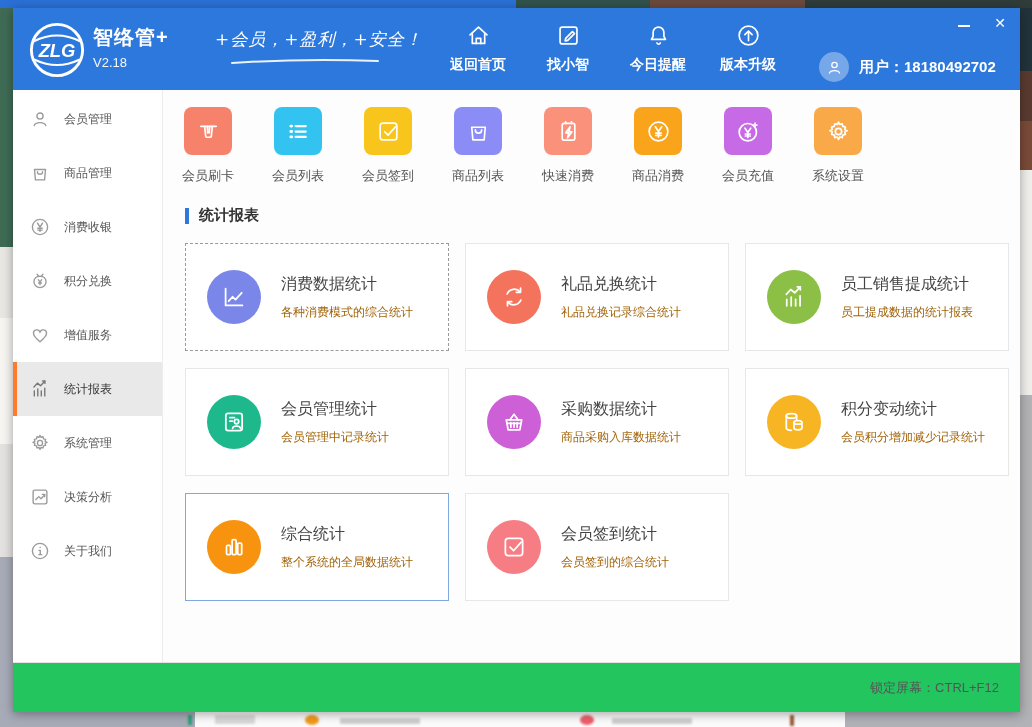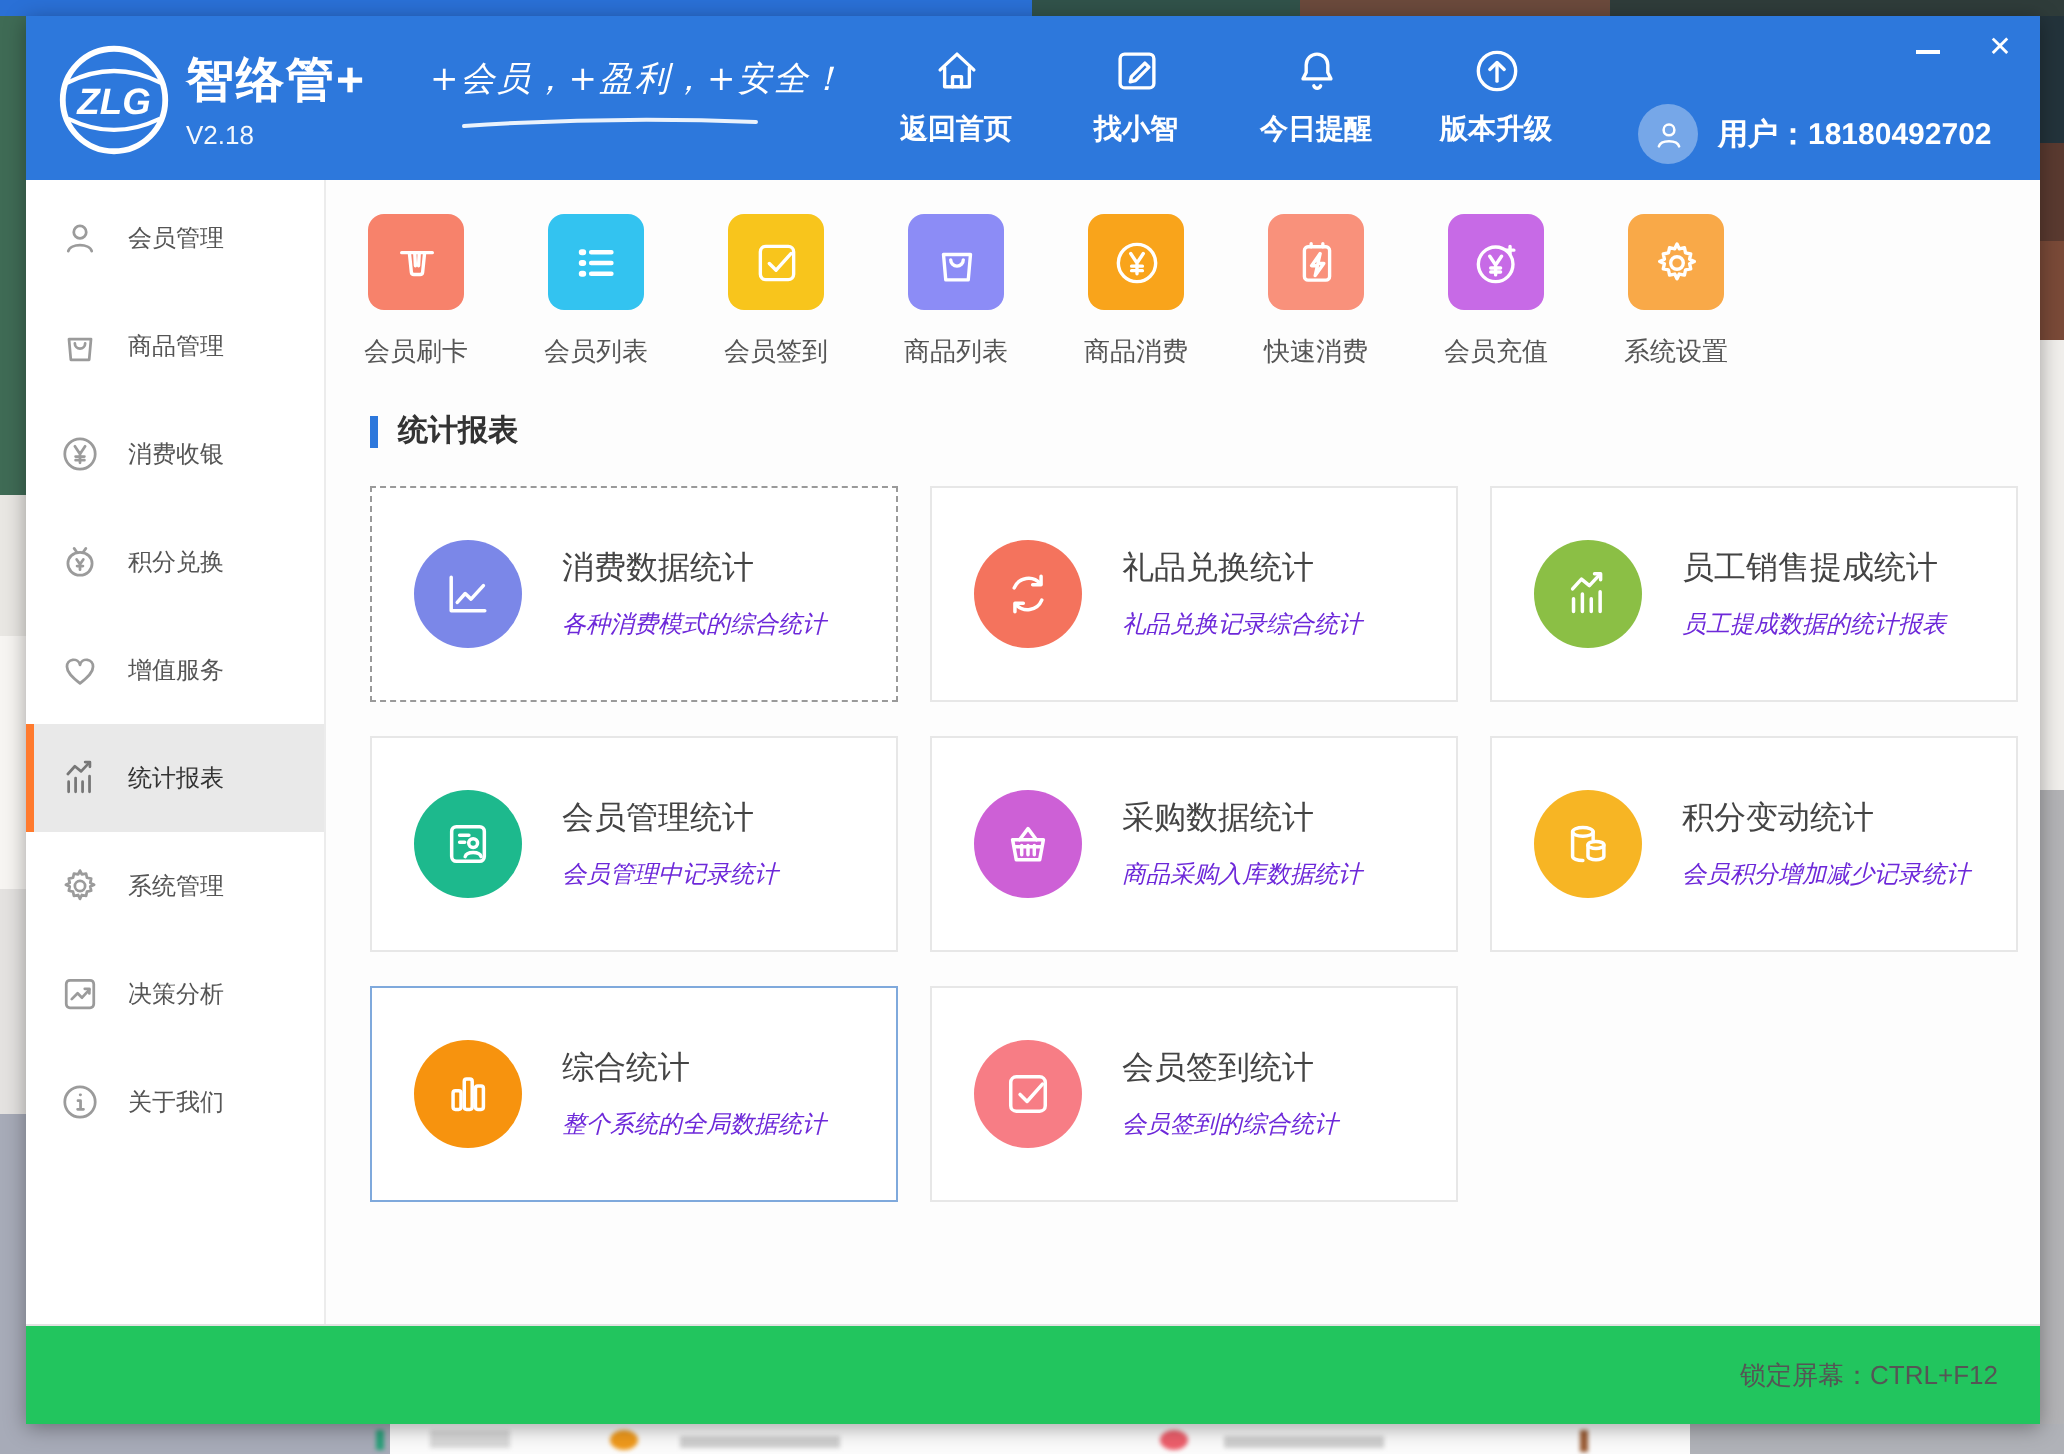--- a/index.html
+++ b/index.html
@@ -21,21 +21,21 @@
 
   
   .window { position:absolute; left:13px; top:8px; width:1007px; height:704px;
     display:flex; flex-direction:column; background:#fff; box-shadow:0 2px 10px rgba(0,0,0,.35); }
 
   
   .header { position:relative; height:82px; background:#2d78dc; flex:0 0 82px; color:#fff; }
   .logo { position:absolute; left:15px; top:13px; width:58px; height:58px; }
   .logo svg { width:100%; height:100%; }
   .title-block { position:absolute; left:80px; top:16px; }
-  .app-title { font-size:24px; font-weight:bold; letter-spacing:1px; }
+  .app-title { font-size:20px; font-weight:bold; letter-spacing:1px; }
   .app-version { font-size:13px; margin-top:4px; opacity:.95; }
   .slogan-block { position:absolute; left:202px; top:20px; width:170px; text-align:center; }
   .slogan { font-family:"DejaVu Serif","Liberation Serif",serif; font-style:italic; font-size:17px; letter-spacing:1px; white-space:nowrap; }
   .slogan-underline { margin-top:6px; margin-left:10px; }
   .nav { position:absolute; left:425px; top:14px; display:flex; gap:10px; }
   .nav-item { width:80px; display:flex; flex-direction:column; align-items:center; cursor:pointer; }
   .nav-icon { width:27px; height:27px; }
   .nav-icon svg { width:100%; height:100%; }
   .nav-label { margin-top:7px; font-size:14px; font-weight:bold; }
   .user-info { position:absolute; left:806px; top:44px; display:flex; align-items:center; gap:10px; }
@@ -75,21 +75,21 @@
 
   
   .cards { margin:18px 11px 0 22px; display:grid; grid-template-columns:repeat(3,264px); gap:17px 16px; }
   .card { height:108px; background:#fff; border:1px solid #e7e7e7; display:flex; align-items:center;
     padding-left:21px; gap:20px; cursor:pointer; }
   .card.b-dashed { border:1px dashed #9a9a9a; }
   .card.b-highlight { border:1px solid #7fa9dc; }
   .card-circle { width:54px; height:54px; border-radius:50%; display:flex; align-items:center; justify-content:center; color:#fff; flex:0 0 54px; }
   .card-circle svg { width:28px; height:28px; }
   .card-title { font-size:16px; color:#444; }
-  .card-sub { margin-top:9px; font-size:12px; color:#6d28d9;font-style:italic; }
+  .card-sub { margin-top:9px; font-size:12px; color:#a16207; }
 
   
   .statusbar { flex:0 0 50px; background:#22c55e; border-top:1px solid #e2e2e2;
     display:flex; align-items:center; justify-content:flex-end; padding-right:21px; }
   .status-text { font-size:13px; color:#555; }
 </style>
 </head>
 <body>
 
 <div class="desk desk-top"></div>
@@ -283,37 +283,37 @@
           <div class="shortcut">
     <div class="tile" style="background: rgb(140, 140, 246);">
               <svg viewBox="0 0 24 24" fill="none" stroke="currentColor" stroke-width="1.5" stroke-linecap="round" stroke-linejoin="round">
                 <path d="M6 8.2h12l-1 11.3H7z"></path>
                 <path d="M9.2 10.6a2.8 2.8 0 0 0 5.6 0"></path>
               </svg>
             </div>
     <div class="shortcut-label">商品列表</div>
   </div>
           <div class="shortcut">
-    <div class="tile" style="background: rgb(249, 164, 27);">
-              <svg viewBox="0 0 24 24" fill="none" stroke="currentColor" stroke-width="1.5" stroke-linecap="round" stroke-linejoin="round">
-                <circle cx="12" cy="12" r="8.3"></circle>
-                <path d="M9.2 7.8 12 12l2.8-4.2M12 12v4.8M9.6 13.4h4.8M9.6 15.4h4.8"></path>
-              </svg>
-            </div>
-    <div class="shortcut-label">商品消费</div>
-  </div>
-          <div class="shortcut">
     <div class="tile" style="background: rgb(249, 145, 123);">
               <svg viewBox="0 0 24 24" fill="none" stroke="currentColor" stroke-width="1.5" stroke-linecap="round" stroke-linejoin="round">
                 <rect x="6.4" y="4.8" width="11.2" height="14.8" rx="1.6"></rect>
                 <path d="M9.4 4.8V3.4M14.6 4.8V3.4"></path>
                 <path d="M13.4 7.8l-3.8 5.4h2.6l-1 4.4 3.8-5.4h-2.6z"></path>
               </svg>
             </div>
     <div class="shortcut-label">快速消费</div>
+  </div>
+          <div class="shortcut">
+    <div class="tile" style="background: rgb(249, 164, 27);">
+              <svg viewBox="0 0 24 24" fill="none" stroke="currentColor" stroke-width="1.5" stroke-linecap="round" stroke-linejoin="round">
+                <circle cx="12" cy="12" r="8.3"></circle>
+                <path d="M9.2 7.8 12 12l2.8-4.2M12 12v4.8M9.6 13.4h4.8M9.6 15.4h4.8"></path>
+              </svg>
+            </div>
+    <div class="shortcut-label">商品消费</div>
   </div>
           <div class="shortcut">
     <div class="tile" style="background: rgb(199, 106, 230);">
               <svg viewBox="0 0 24 24" fill="none" stroke="currentColor" stroke-width="1.5" stroke-linecap="round" stroke-linejoin="round">
                 <circle cx="11.4" cy="12.6" r="7.7"></circle>
                 <path d="M8.8 9l2.6 3.9L14 9M11.4 12.9v4.4M9.2 14.2h4.4M9.2 16h4.4"></path>
                 <path d="M17.8 4.6v3.4M16.1 6.3h3.4"></path>
               </svg>
             </div>
     <div class="shortcut-label">会员充值</div>

